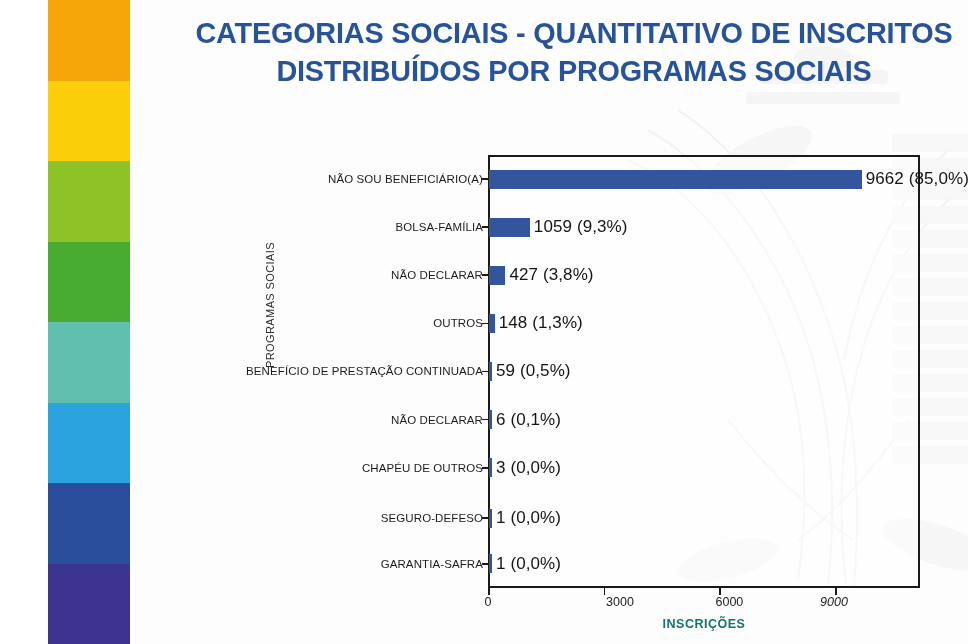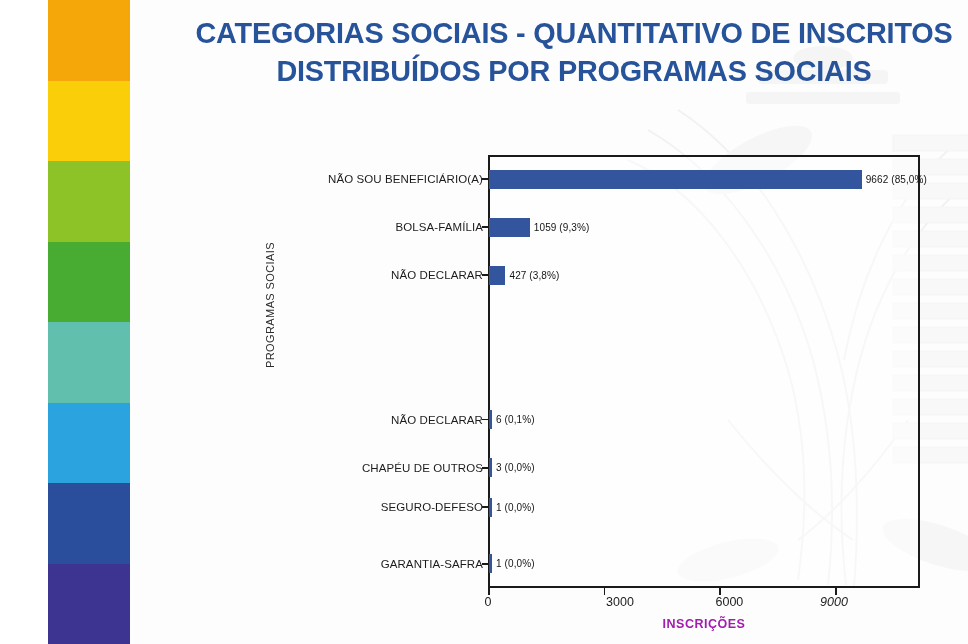--- a/index.html
+++ b/index.html
@@ -137,21 +137,21 @@
   }
   .row .bar {
     position: absolute;
     left: 281px;
     height: 19px;
     background: #32559E;
   }
   .row .val-label {
     position: absolute;
     white-space: nowrap;
-    font-size: 10px;
+    font-size: 17px;
     color: #141414;
     letter-spacing: 0.1px;
   }
 
   
   #x-ticks {
     position: absolute;
     left: 280px;
     top: 468px;
     width: 432px;
@@ -172,21 +172,21 @@
     color: #1c1c1c;
   }
   #x-axis-title {
     position: absolute;
     left: 280px;
     top: 497px;
     width: 432px;
     text-align: center;
     font-size: 12.5px;
     letter-spacing: 0.5px;
-    color: #a21caf;
+    color: #0f766e;
     font-weight: bold;
   }
 </style>
 </head>
 <body>
 
 <div id="slide">
 
   <svg id="watermark" viewBox="0 0 400 604" aria-hidden="true">
     <g fill="none" stroke="#d8d8d8" stroke-width="2">
@@ -260,33 +260,45 @@
           <div class="tick"></div>
           <div class="bar" title="BOLSA-FAMÍLIA: 1059 (9,3%)" style="width: 40.8471px; background: rgb(50, 85, 158);"></div>
           <div class="val-label" style="left: 325.847px; text-align: center;">1059 (9,3%)</div>
         </div>
         <div class="row" style="top: 96.2222px; height: 48.1111px;">
           <div class="cat-label">NÃO DECLARAR</div>
           <div class="tick"></div>
           <div class="bar" title="NÃO DECLARAR: 427 (3,8%)" style="width: 16.47px; background: rgb(50, 85, 158);"></div>
           <div class="val-label" style="left: 301.47px;">427 (3,8%)</div>
         </div>
+        <div class="row" style="top: 144.333px; height: 48.1111px;">
+          <div class="cat-label">OUTROS</div>
+          <div class="tick"></div>
+          <div class="bar" title="OUTROS: 148 (1,3%)" style="width: 5.70857px; background: rgb(50, 85, 158);"></div>
+          <div class="val-label" style="left: 290.709px;">148 (1,3%)</div>
+        </div>
+        <div class="row" style="top: 192.444px; height: 48.1111px;">
+          <div class="cat-label">BENEFÍCIO DE PRESTAÇÃO CONTINUADA</div>
+          <div class="tick"></div>
+          <div class="bar" title="BENEFÍCIO DE PRESTAÇÃO CONTINUADA: 59 (0,5%)" style="width: 3px; background: rgb(50, 85, 158);"></div>
+          <div class="val-label" style="left: 288px;">59 (0,5%)</div>
+        </div>
         <div class="row" style="top: 240.556px; height: 48.1111px;">
           <div class="cat-label">NÃO DECLARAR</div>
           <div class="tick"></div>
           <div class="bar" title="NÃO DECLARAR: 6 (0,1%)" style="width: 3px; background: rgb(50, 85, 158);"></div>
           <div class="val-label" style="left: 288px;">6 (0,1%)</div>
         </div>
         <div class="row" style="top: 288.667px; height: 48.1111px;">
           <div class="cat-label">CHAPÉU DE OUTROS</div>
           <div class="tick"></div>
           <div class="bar" title="CHAPÉU DE PALHA: 3 (0,0%)" style="width: 3px; background: rgb(50, 85, 158);"></div>
           <div class="val-label" style="left: 288px;">3 (0,0%)</div>
         </div>
-        <div class="row" style="top: 328px; height: 48.1111px;">
+        <div class="row" style="top: 339px; height: 48.1111px;">
           <div class="cat-label">SEGURO-DEFESO</div>
           <div class="tick"></div>
           <div class="bar" title="SEGURO-DEFESO: 1 (0,0%)" style="width: 3px; background: rgb(50, 85, 158);"></div>
           <div class="val-label" style="left: 288px;">1 (0,0%)</div>
         </div>
         <div class="row" style="top: 384.889px; height: 48.1111px;">
           <div class="cat-label">GARANTIA-SAFRA</div>
           <div class="tick"></div>
           <div class="bar" title="GARANTIA-SAFRA: 1 (0,0%)" style="width: 3px; background: rgb(50, 85, 158);"></div>
           <div class="val-label" style="left: 288px;">1 (0,0%)</div>

